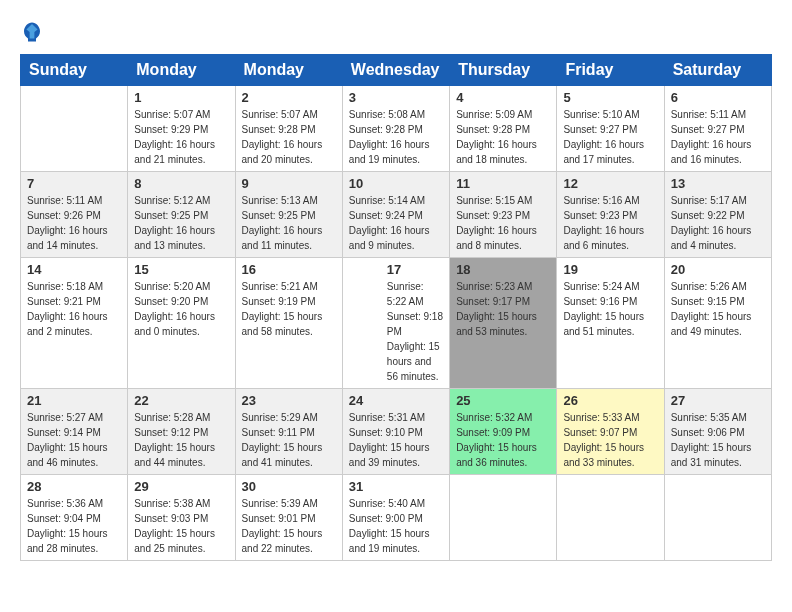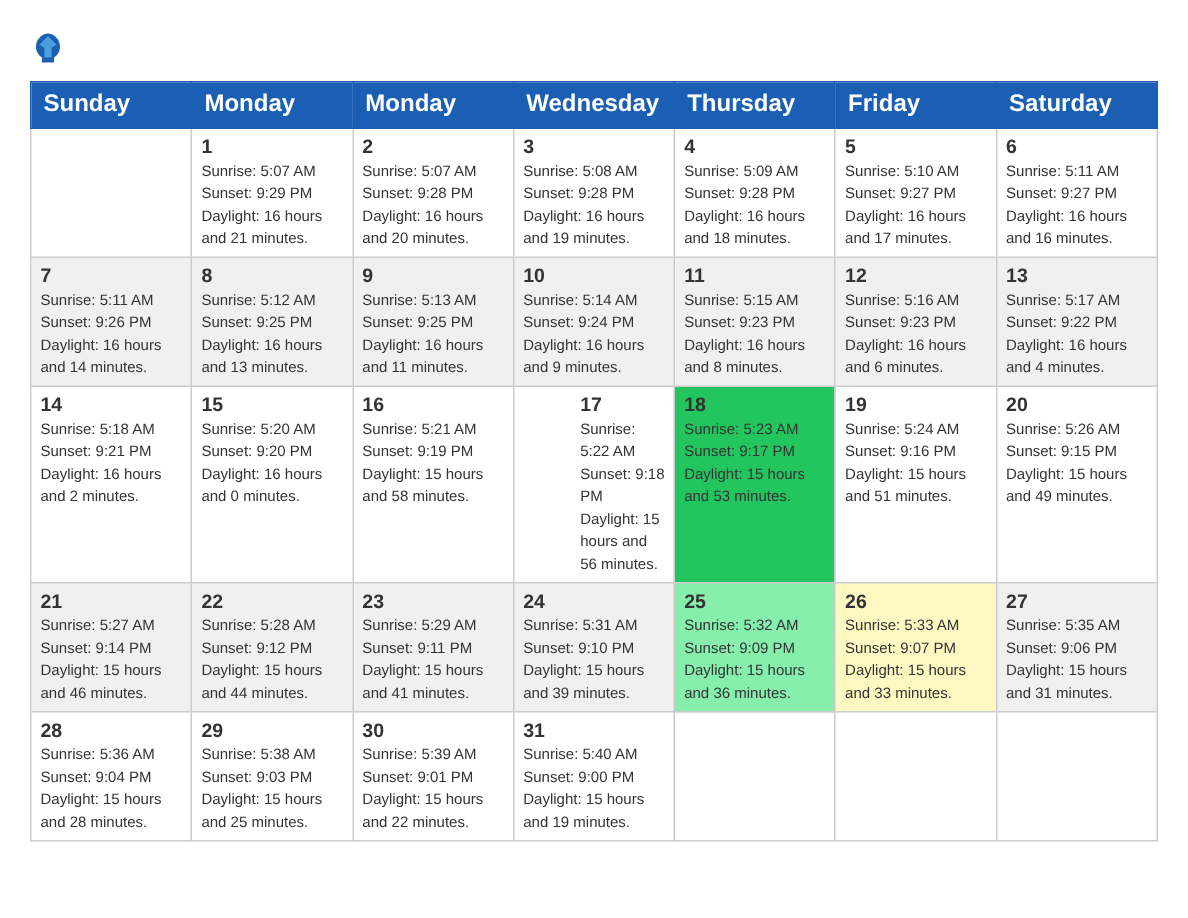--- a/index.html
+++ b/index.html
@@ -177,21 +177,21 @@
           <div class="day-info">Sunrise: 5:20 AM<br>Sunset: 9:20 PM<br>Daylight: 16 hours and 0 minutes.</div>
         </td>
         <td style="background-color: rgb(255, 255, 255);">
           <span class="day-number">16</span>
           <div class="day-info">Sunrise: 5:21 AM<br>Sunset: 9:19 PM<br>Daylight: 15 hours and 58 minutes.</div>
         </td>
         <td style="background-color: rgb(255, 255, 255); padding-left: 44px;">
           <span class="day-number">17</span>
           <div class="day-info">Sunrise: 5:22 AM<br>Sunset: 9:18 PM<br>Daylight: 15 hours and 56 minutes.</div>
         </td>
-        <td style="background-color: #22c55e;">
+        <td style="background-color: #a3a3a3;">
           <span class="day-number">18</span>
           <div class="day-info">Sunrise: 5:23 AM<br>Sunset: 9:17 PM<br>Daylight: 15 hours and 53 minutes.</div>
         </td>
         <td style="background-color: rgb(255, 255, 255); margin-top: 12px;">
           <span class="day-number">19</span>
           <div class="day-info">Sunrise: 5:24 AM<br>Sunset: 9:16 PM<br>Daylight: 15 hours and 51 minutes.</div>
         </td>
         <td style="background-color: rgb(255, 255, 255);">
           <span class="day-number">20</span>
           <div class="day-info">Sunrise: 5:26 AM<br>Sunset: 9:15 PM<br>Daylight: 15 hours and 49 minutes.</div>

